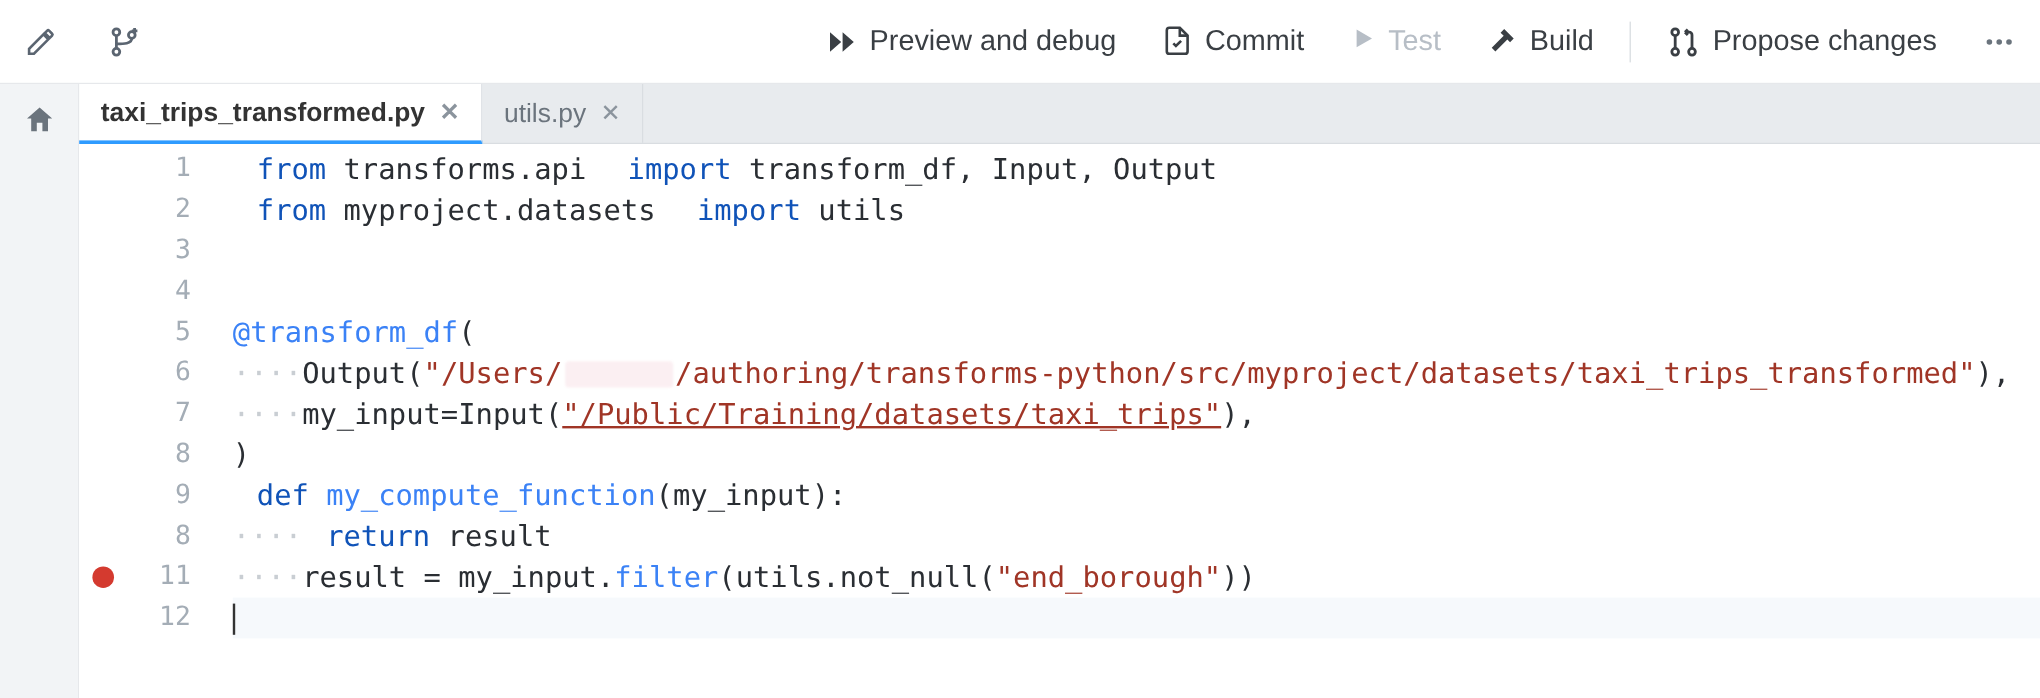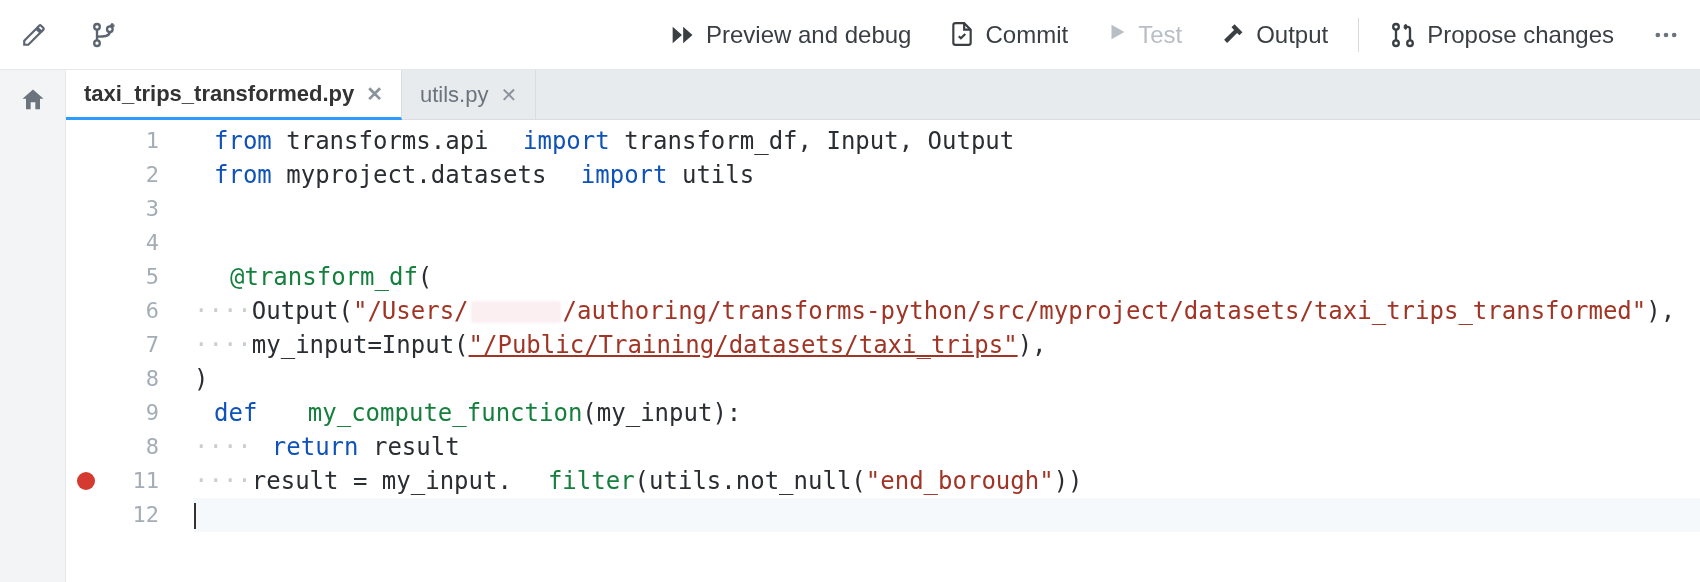--- a/index.html
+++ b/index.html
@@ -120,21 +120,21 @@
     padding: 4px 0 0 20px;
     position: relative;
   }
   .code-line {
     height: 34px;
     white-space: pre;
     position: relative;
   }
   .ws { color: #c9ced3; }
   .kw { color: #1053b8; margin-left: 20px; }
-  .fn { color: #15803d; margin-left: 36px; }
+  .fn { color: #3b82f6; }
   .str { color: #a03526; }
   .str.underline { text-decoration: underline; text-decoration-color: #a03526; }
   .txt { color: #2a2e33; }
   .cursor-line {
     background: #f6f9fc;
   }
   .caret {
     display: inline-block;
     width: 2px; height: 26px;
     background: #333;
@@ -197,21 +197,21 @@
           </svg>
       </span>
       <span>Test</span>
     </div>
     <div class="tb-btn">
       <span class="tb-icon">
         <svg width="26" height="26" viewBox="0 0 24 24" fill="#3a3f44">
             <path d="M13.4 3l7.3 7.3-2.8 2.8-2.1-2.1-9.2 9.2-2.8-2.8 9.2-9.2-2.4-2.4L13.4 3z"></path>
           </svg>
       </span>
-      <span>Output</span>
+      <span>Build</span>
     </div>
     <div class="tb-sep"></div>
     <div class="tb-btn">
       <span class="tb-icon">
         <svg width="28" height="28" viewBox="0 0 24 24" fill="none" stroke="#3a3f44" stroke-width="2">
             <circle cx="6" cy="5" r="2.4"></circle>
             <circle cx="6" cy="19" r="2.4"></circle>
             <circle cx="18" cy="19" r="2.4"></circle>
             <path d="M6 7.4v9.2M13 5h3a2 2 0 0 1 2 2v9.6M13 5l2-2M13 5l2 2"></path>
           </svg>

